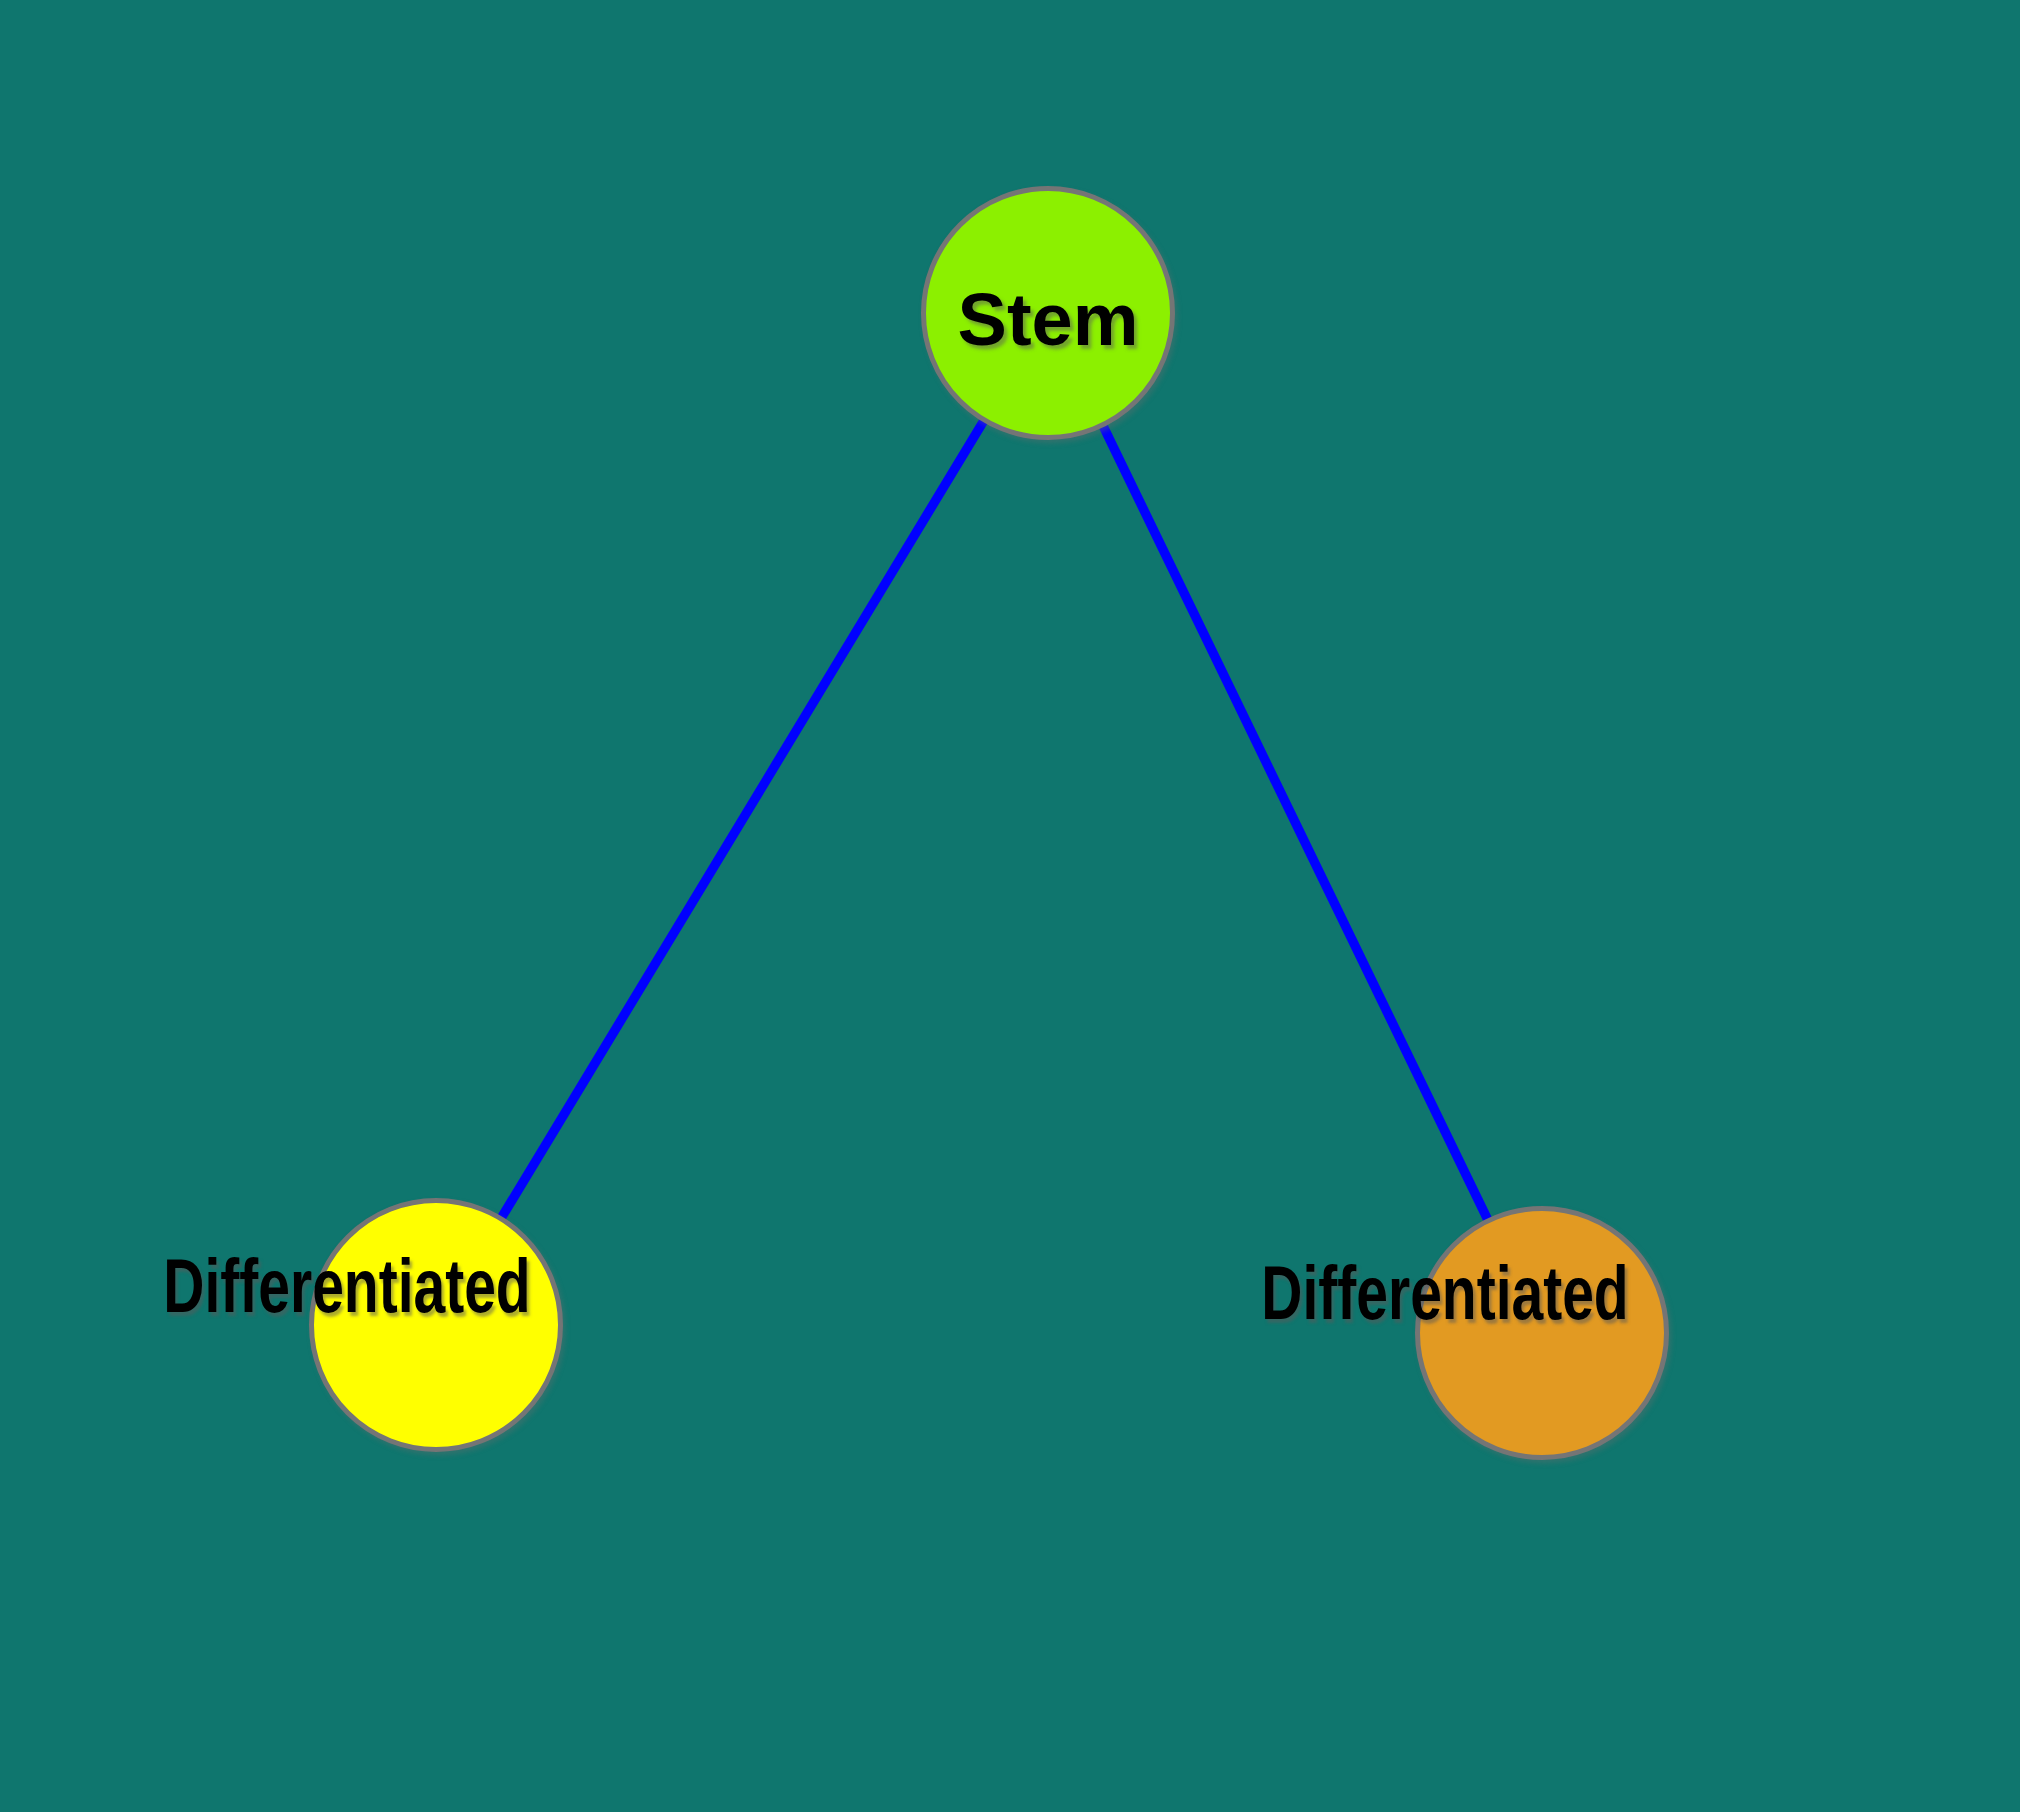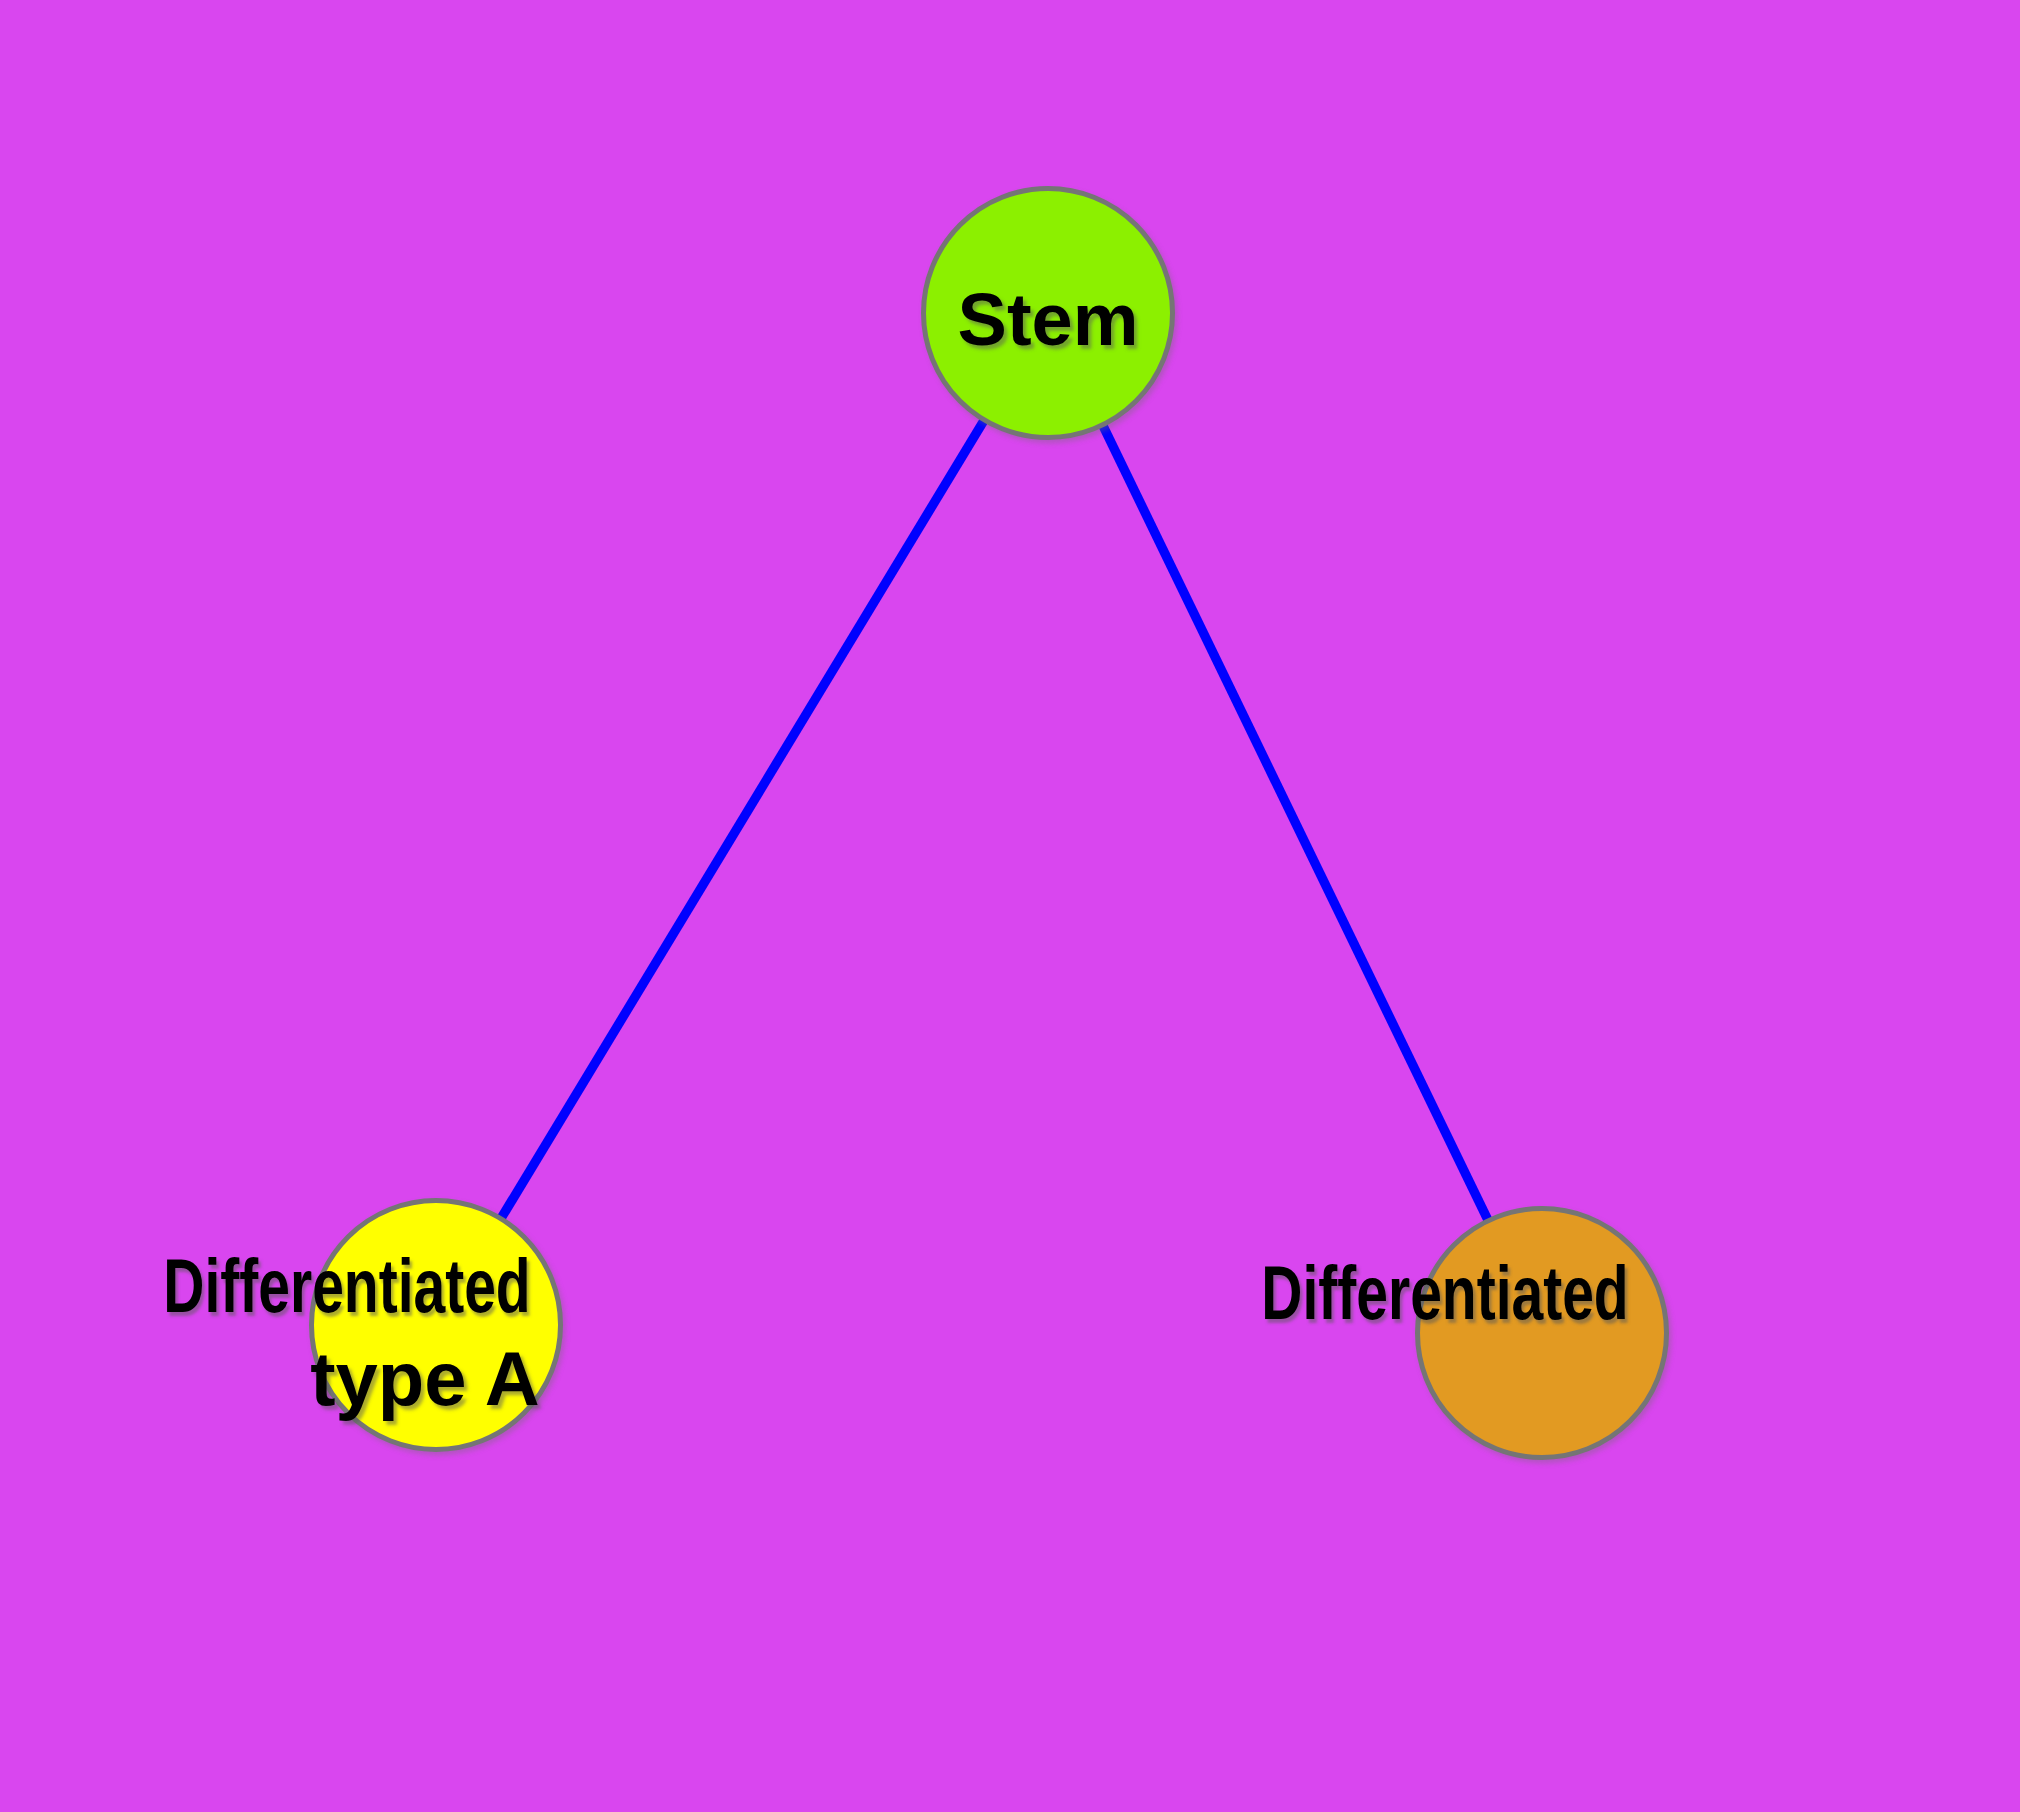--- a/index.html
+++ b/index.html
@@ -50,34 +50,33 @@
   }
   .stem-label            { left: 1048px; top: 320px;  font-size: 74px; }
   .type-a-label-line1    { left: 347px;  top: 1286px; font-size: 76px; }
   .type-a-label-line2    { left: 425px;  top: 1379px; font-size: 76px; }
   .type-b-label-line1    { left: 1445px; top: 1293px; font-size: 76px; }
   .type-b-label-line2    { left: 1533px; top: 1392px; font-size: 76px; }
 </style>
 </head>
 <body>
 
-<div class="canvas" style="background: #d946ef;">
+<div class="canvas" style="background: #0f766e;">
 
   <svg class="edges-layer" xmlns="http://www.w3.org/2000/svg" viewBox="0 0 2384 2138" width="2021" height="1812">
     <line class="edge" x1="1237" y1="370" x2="515" y2="1563" stroke="#0000FF"></line>
     <line class="edge" x1="1237" y1="370" x2="1820" y2="1573" stroke="#0000FF"></line>
   </svg>
 
   <div class="node node-stem" style="background: rgb(140, 240, 0);"></div>
 
   <div class="node node-type-a" style="background: rgb(255, 255, 0);"></div>
 
   <div class="node node-type-b" style="background: rgb(226, 154, 34);"></div>
 
   <div class="label-line stem-label">Stem</div>
 
   <div class="label-line condensed type-a-label-line1">Differentiated</div>
-  <div class="label-line type-a-label-line2">type A</div>
 
   <div class="label-line condensed type-b-label-line1">Differentiated</div>
 
 </div>
 
 
 </body></html>

